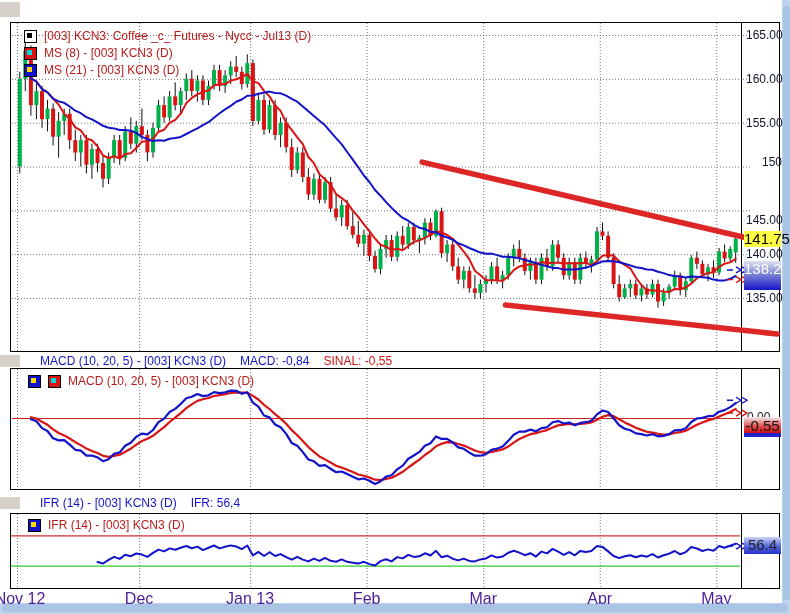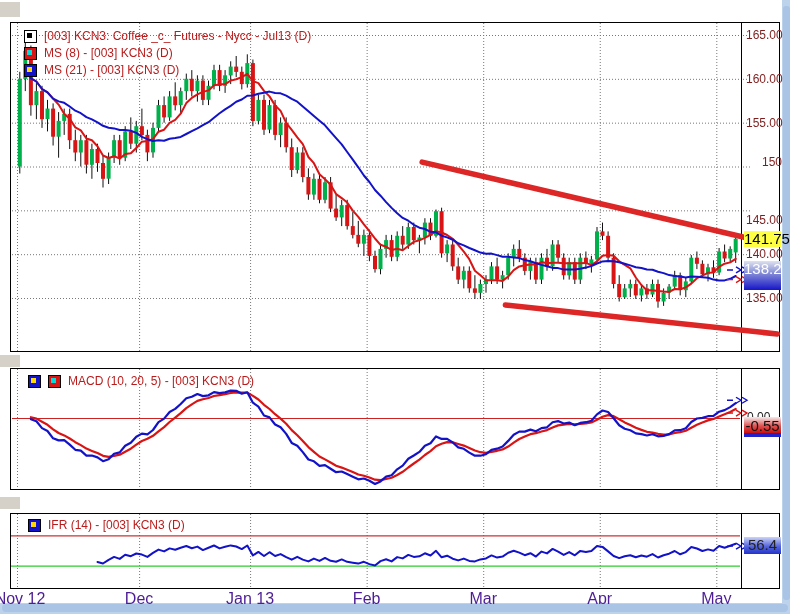--- a/index.html
+++ b/index.html
@@ -30,21 +30,21 @@
   .licon.i-red{background:#d81414;}      .licon.i-red::after{background:#00dcdc;}
   .licon.i-blue{background:#1212c8;}     .licon.i-blue::after{background:#ffd900;}
   
   .sub-header{position:absolute;left:0;width:782px;height:13px;font-size:12px;white-space:nowrap;}
   .sub-header .grip{top:0;width:20px;height:12px;}
   .sub-header .txt{position:absolute;left:40px;top:-1px;}
   .hdr-blue{color:#1414c8;}
   .hdr-red{color:#cc1111;}
   .sp{display:inline-block;width:14px;}
   
-  .axis-tick{position:absolute;left:746px;width:34px;font-size:12px;color:#7f1d1d;text-align:left;}
+  .axis-tick{position:absolute;left:746px;width:34px;font-size:12px;color:#0f172a;text-align:left;}
   .badge{position:absolute;left:744px;width:37px;font-size:15px;text-align:center;line-height:16px;}
   .badge-last{top:231px;height:16px;background:#ffff44;color:#000;z-index:3;}
   .badge-slow{top:261px;height:29px;color:#fff;z-index:2;
     background:linear-gradient(180deg,#dfe2ee 0%,#8890d8 40%,#1515c8 100%);}
   .badge-fast{top:272px;height:16px;color:#fff;z-index:1;
     background:linear-gradient(180deg,#eebbbb 0%,#dd2222 70%,#cc0f0f 100%);}
   .macd-zero-label{position:absolute;left:747px;top:410px;font-size:12px;color:#222;z-index:1;}
   .badge-macd{top:417px;height:20px;line-height:18px;color:#111;z-index:2;
     background:linear-gradient(180deg,#f3eaea 0%,#e05050 45%,#cf1212 78%,#2222cc 80%,#2222cc 100%);}
   .badge-ifr{top:537px;height:17px;color:#222;
@@ -378,20 +378,23 @@
     <div class="axis-tick" style="top: 213px; text-align: right;">145.00</div>
     <div class="axis-tick" style="top: 247.175px;">140.00</div>
     <div class="axis-tick" style="top: 291.01px;">135.00</div>
   </div>
 <div class="badge badge-last">141.75</div>
 <div class="badge badge-slow">138.2</div>
 <div class="badge badge-fast">137.1</div>
 
 <div class="sub-header" style="top:355px;">
   <span class="grip"></span>
+  <span class="txt">
+    <span class="hdr-blue">MACD (10, 20, 5)  - [003] KCN3 (D)</span><span class="sp"></span><span class="hdr-blue">MACD: -0,84</span><span class="sp"></span><span class="hdr-red">SINAL: -0,55</span>
+  </span>
 </div>
 
 <svg id="macd-svg" class="psvg" width="770" height="122">
     <rect x="0.5" y="0.5" width="769" height="121" fill="#fff" stroke="#000"></rect>
     <line x1="731.5" y1="0.5" x2="731.5" y2="121.5" stroke="#000"></line>
     <line x1="7.5" y1="1" x2="7.5" y2="121" stroke="#777777" stroke-width="1" stroke-dasharray="1,2"></line>
     <line x1="129.6" y1="1" x2="129.6" y2="121" stroke="#777777" stroke-width="1" stroke-dasharray="1,2"></line>
     <line x1="240.6" y1="1" x2="240.6" y2="121" stroke="#777777" stroke-width="1" stroke-dasharray="1,2"></line>
     <line x1="357.15" y1="1" x2="357.15" y2="121" stroke="#777777" stroke-width="1" stroke-dasharray="1,2"></line>
     <line x1="473.7" y1="1" x2="473.7" y2="121" stroke="#777777" stroke-width="1" stroke-dasharray="1,2"></line>
@@ -408,20 +411,23 @@
   <span class="licon i-blue"></span>
   <span class="licon i-red"></span>
   <span>MACD (10, 20, 5)  - [003] KCN3 (D)</span>
 </div>
 
 <div class="macd-zero-label">0.00</div>
 <div class="badge badge-macd">-0.55</div>
 
 <div class="sub-header" style="top:497px;">
   <span class="grip"></span>
+  <span class="txt">
+    <span class="hdr-blue">IFR (14)  - [003] KCN3 (D)</span><span class="sp"></span><span class="hdr-blue">IFR: 56,4</span>
+  </span>
 </div>
 
 <svg id="ifr-svg" class="psvg" width="770" height="76">
     <rect x="0.5" y="0.5" width="769" height="75" fill="#fff" stroke="#000"></rect>
     <line x1="731.5" y1="0.5" x2="731.5" y2="75.5" stroke="#000"></line>
     <line x1="7.5" y1="1" x2="7.5" y2="75" stroke="#777777" stroke-width="1" stroke-dasharray="1,2"></line>
     <line x1="129.6" y1="1" x2="129.6" y2="75" stroke="#777777" stroke-width="1" stroke-dasharray="1,2"></line>
     <line x1="240.6" y1="1" x2="240.6" y2="75" stroke="#777777" stroke-width="1" stroke-dasharray="1,2"></line>
     <line x1="357.15" y1="1" x2="357.15" y2="75" stroke="#777777" stroke-width="1" stroke-dasharray="1,2"></line>
     <line x1="473.7" y1="1" x2="473.7" y2="75" stroke="#777777" stroke-width="1" stroke-dasharray="1,2"></line>

